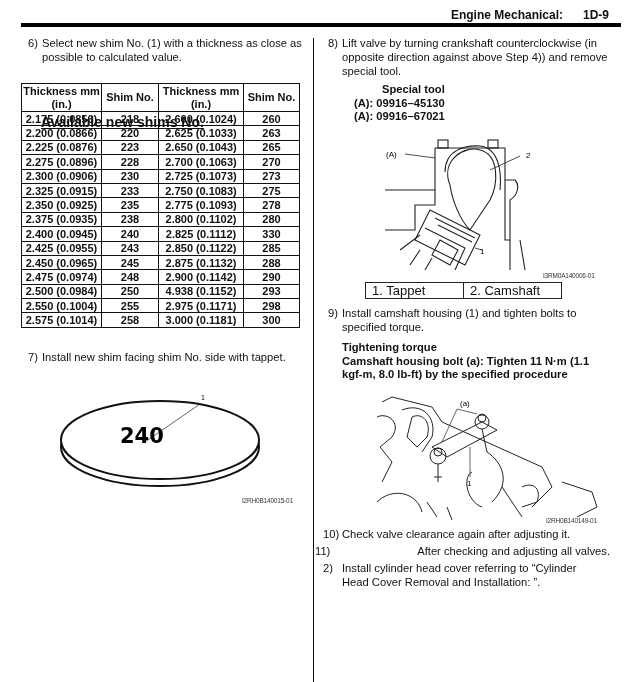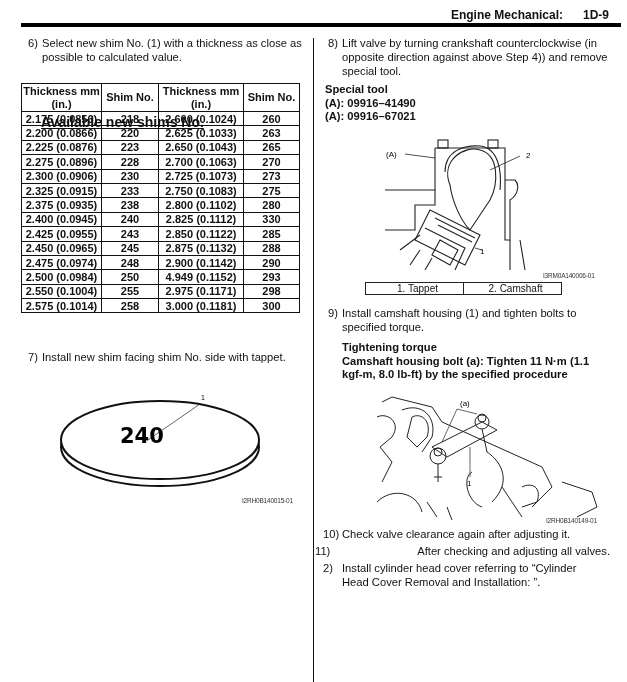--- a/index.html
+++ b/index.html
@@ -22,21 +22,21 @@
     table.shims td { height: 13.4px; line-height: 12px; }
     table.shims .c1 { width: 79px; }
     table.shims .c2 { width: 56px; }
     table.shims .c3 { width: 84px; }
     table.shims .c4 { width: 55px; }
 
     .bold-block { position: absolute; font-size: 11.2px; font-weight: bold; line-height: 13.5px; }
 
     .fig-id { position: absolute; font-size: 6.5px; color: #333; letter-spacing: -0.2px; }
 
-    .legend-table { position: absolute; left: 365px; top: 282px; border-collapse: collapse; font-size: 10px; text-align: center; }
+    .legend-table { position: absolute; left: 365px; top: 282px; border-collapse: collapse; font-size: 13px; }
     .legend-table td { border: 1px solid #222; height: 11px; padding: 0 0 0 6px; }
   </style>
 </head>
 <body>
 
 <div class="header-title">
   <span>Engine Mechanical:</span><span class="sec">1D-9</span>
 </div>
 <div class="header-rule"></div>
 <div class="col-divider"></div>
@@ -88,20 +88,26 @@
         <td>2.725 (0.1073)</td>
         <td>273</td>
       </tr>
       <tr>
         <td>2.325 (0.0915)</td>
         <td>233</td>
         <td>2.750 (0.1083)</td>
         <td>275</td>
       </tr>
       <tr>
+        <td>2.350 (0.0925)</td>
+        <td>235</td>
+        <td>2.775 (0.1093)</td>
+        <td>278</td>
+      </tr>
+      <tr>
         <td>2.375 (0.0935)</td>
         <td>238</td>
         <td>2.800 (0.1102)</td>
         <td>280</td>
       </tr>
       <tr>
         <td>2.400 (0.0945)</td>
         <td>240</td>
         <td>2.825 (0.1112)</td>
         <td>330</td>
@@ -120,21 +126,21 @@
       </tr>
       <tr>
         <td>2.475 (0.0974)</td>
         <td>248</td>
         <td>2.900 (0.1142)</td>
         <td>290</td>
       </tr>
       <tr>
         <td>2.500 (0.0984)</td>
         <td>250</td>
-        <td>4.949 (0.1152)</td>
+        <td>4.938 (0.1152)</td>
         <td>293</td>
       </tr>
       <tr>
         <td>2.550 (0.1004)</td>
         <td>255</td>
         <td>2.975 (0.1171)</td>
         <td>298</td>
       </tr>
       <tr>
         <td>2.575 (0.1014)</td>
@@ -157,23 +163,23 @@
   <text x="161" y="30" font-size="7" font-family="Liberation Sans, sans-serif">1</text>
   <text x="80" y="73" font-size="21" font-weight="bold" font-family="DejaVu Sans, sans-serif">240</text>
 </svg>
 <div class="fig-id" style="left:242px; top:497px;">I2RH0B140015-01</div>
 
 <div class="step" style="left:328px; top:36px; width:290px;">
   <span class="num">8)</span>
   <div class="txt">Lift valve by turning crankshaft counterclockwise (in opposite direction against above Step 4)) and remove special tool.</div>
 </div>
 
-<div class="bold-block" style="left:325px; top:83px;">
+<div class="bold-block" style="left:354px; top:83px;text-align:right;">
   <div>Special tool</div>
-  <div>(A):  09916–41490</div>
+  <div>(A):  09916–45130</div>
   <div>(A):  09916–67021</div>
 </div>
 
 <svg style="position:absolute; left:380px; top:130px;" width="230" height="150">
   <g fill="none" stroke="#222" stroke-width="1.1">
     <rect x="58" y="10" width="10" height="8"></rect>
     <rect x="108" y="10" width="10" height="8"></rect>
     <path d="M55 18 H125 V80"></path>
     <path d="M55 18 V60"></path>
     <path d="M70 55 C60 30 85 15 100 20 C120 25 118 55 110 70 L90 100 C80 90 72 70 70 55 Z"></path>

